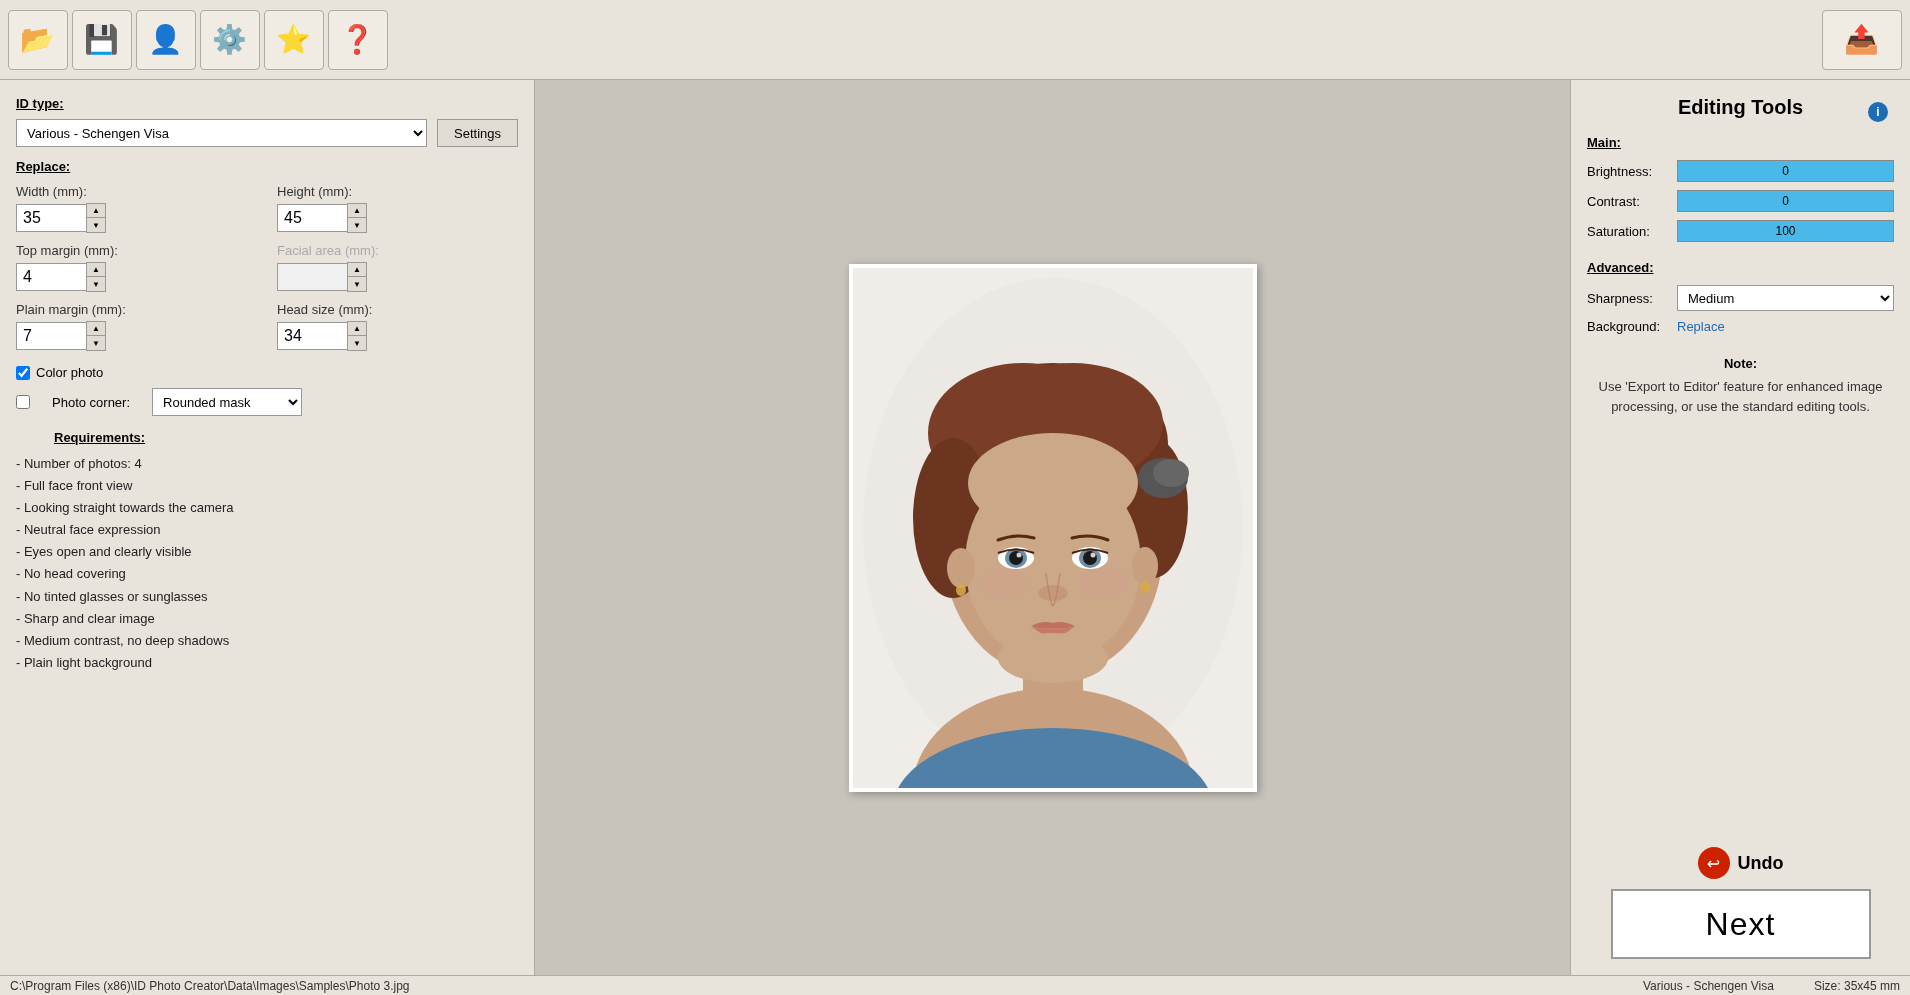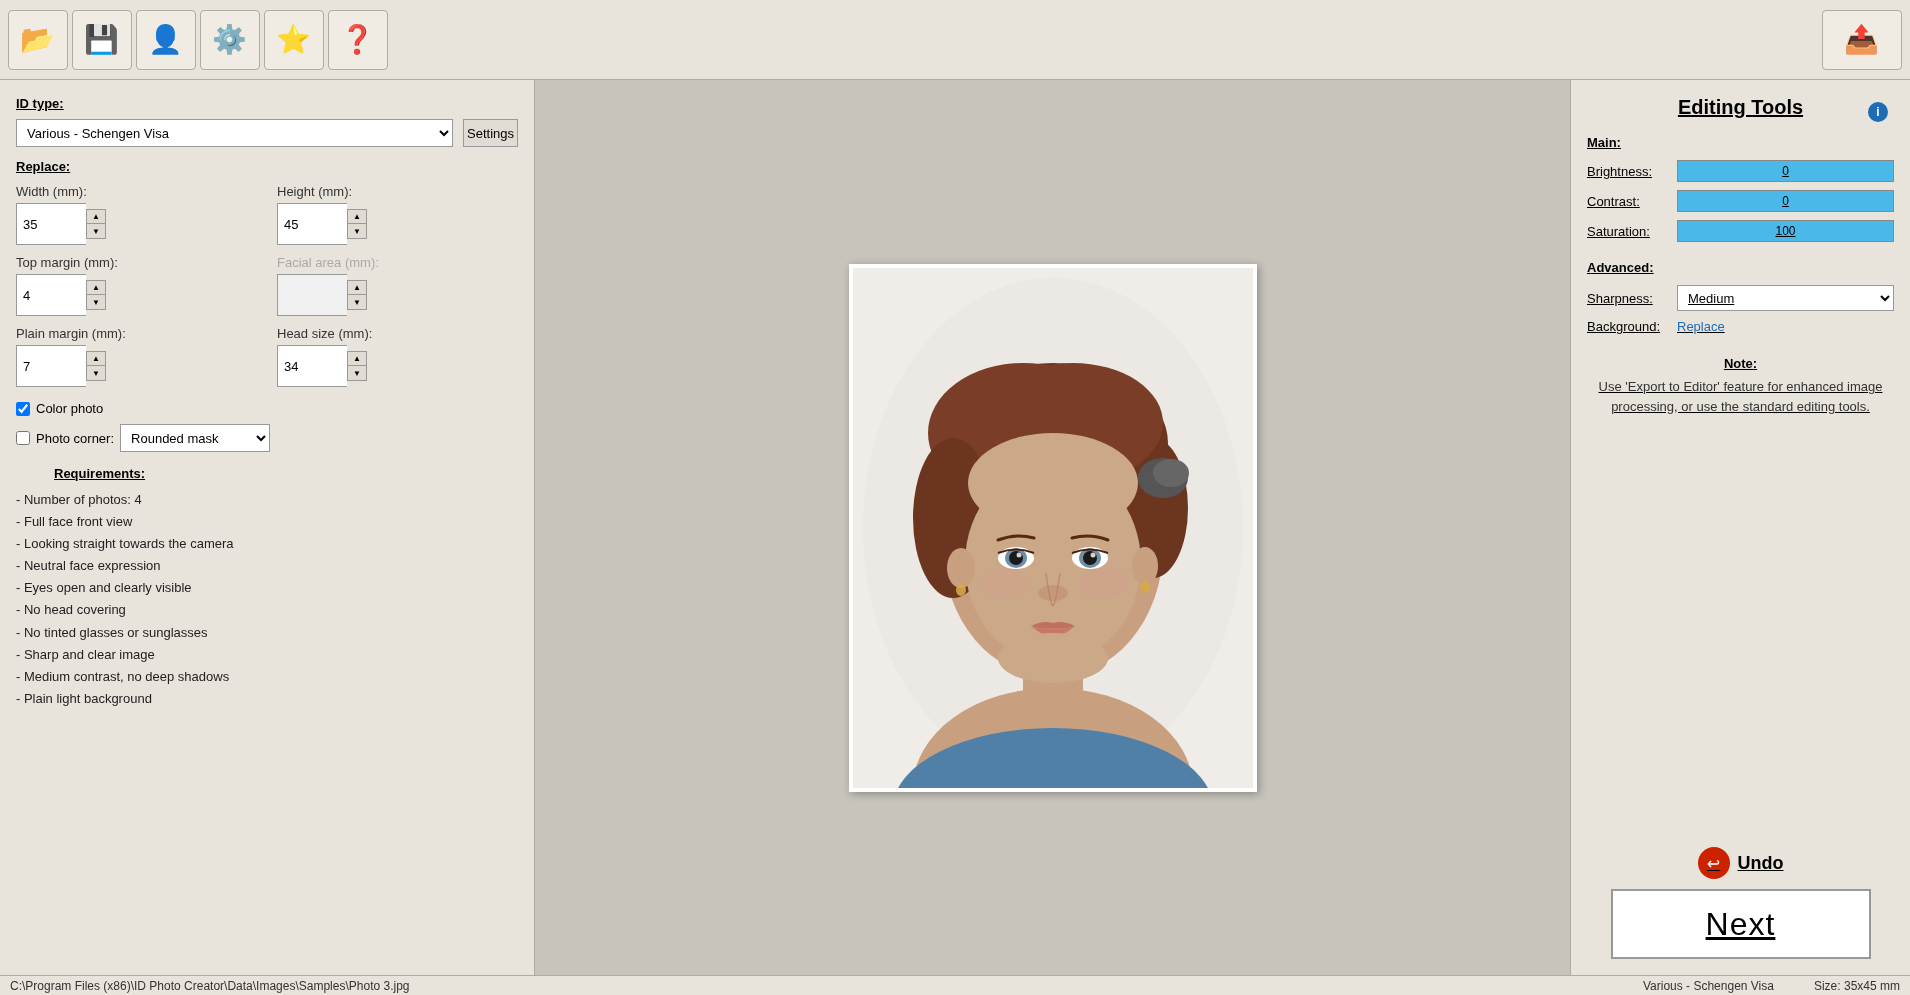--- a/index.html
+++ b/index.html
@@ -74,21 +74,21 @@
       flex: 1;
       height: 28px;
       border: 1px solid #999;
       background: white;
       padding: 2px 6px;
       font-size: 13px;
     }
 
     .settings-btn {
       height: 28px;
-      padding: 0 3px;
+      padding: 0 16px;
       background: #e0dcd4;
       border: 1px solid #999;
       cursor: pointer;
       font-size: 13px;
     }
 
     .settings-label {
       font-weight: bold;
       text-decoration: underline;
       margin-bottom: 10px;
@@ -112,22 +112,22 @@
 
     .spinner-wrap {
       display: flex;
       align-items: center;
     }
     .spinner-input {
       width: 70px;
       height: 28px;
       border: 1px solid #999;
       background: white;
-      padding: 20px 6px;
-      font-size: 13px;
+      padding: 2px 6px;
+      font-size: 16px;
       border-right: none;
     }
     .spinner-input.disabled { background: #f0f0f0; color: #aaa; }
     .spinner-btns {
       display: flex;
       flex-direction: column;
       border: 1px solid #999;
       background: #e0dcd4;
     }
     .spinner-btns button {
@@ -150,21 +150,21 @@
       align-items: center;
       gap: 6px;
       margin-bottom: 8px;
     }
     .checkbox-row input[type="checkbox"] { width: 14px; height: 14px; }
     .checkbox-row label { font-size: 13px; }
 
     .corner-row {
       display: flex;
       align-items: center;
-      gap: 6px;
+      gap: 22px;
       margin-bottom: 14px;
     }
     .corner-row input[type="checkbox"] { width: 14px; height: 14px; }
     .corner-row label { font-size: 13px; }
     .corner-select {
       height: 28px;
       border: 1px solid #999;
       background: white;
       padding: 2px 6px;
       font-size: 13px;
@@ -202,21 +202,20 @@
     }
 
     
     .right-panel {
       width: 340px;
       background: #e8e4dc;
       border-left: 1px solid #b0aca4;
       padding: 16px;
       display: flex;
       flex-direction: column;
-      text-decoration: underline;
     }
 
     .editing-tools-title {
       text-align: center;
       font-size: 20px;
       font-weight: bold;
       margin-bottom: 16px;
       color: #000;
     }
 

